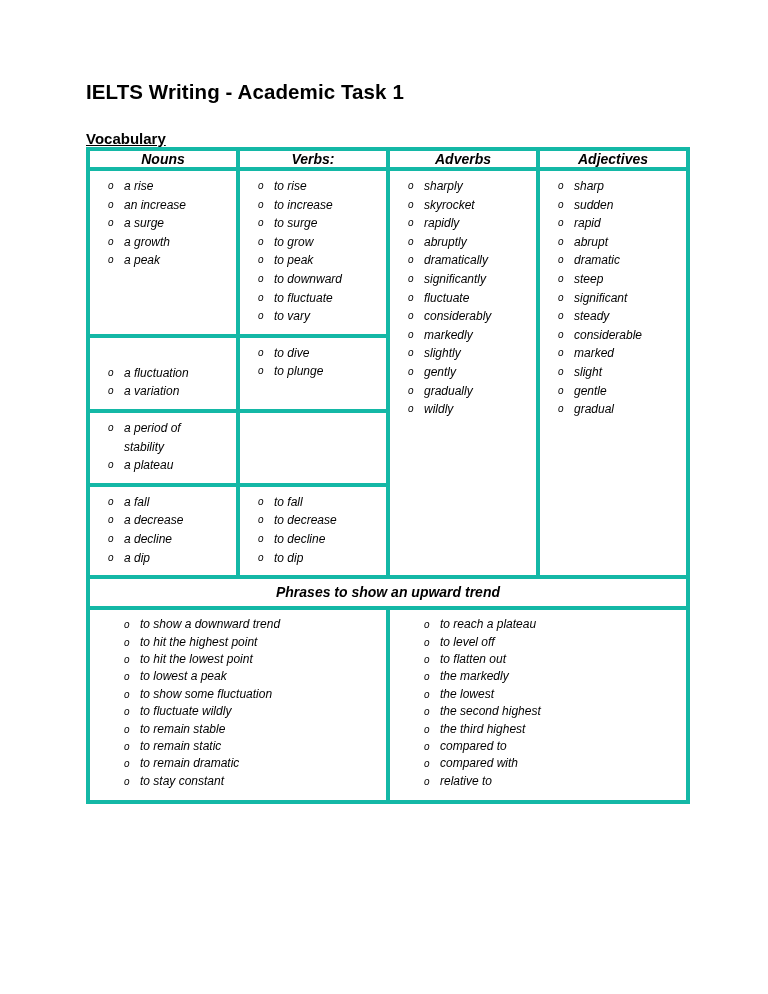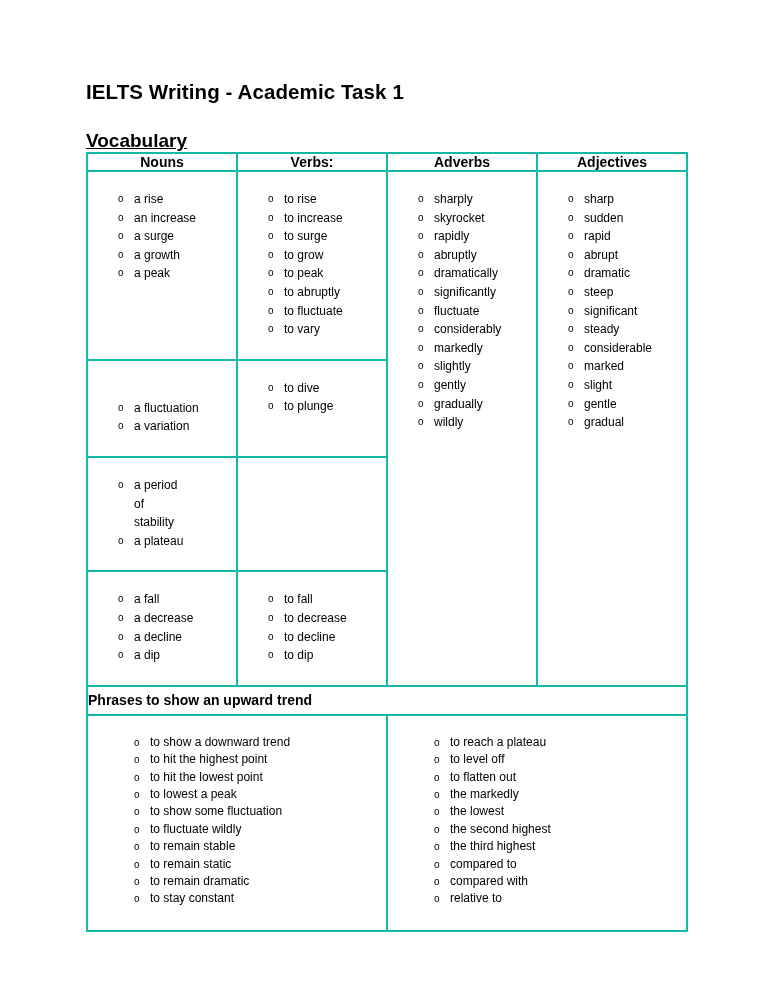--- a/index.html
+++ b/index.html
@@ -22,72 +22,74 @@
     padding: 80px 84px 0 86px;
   }
   h1.doc-title {
     font-size: 20.5px;
     font-weight: bold;
     margin: 0;
     padding: 0;
     letter-spacing: 0.1px;
   }
   .section-heading {
-    font-size: 19px;
+    font-size: 15px;
     font-weight: bold;
     text-decoration: underline;
     margin-top: 26px;
   }
   .intro-line {
     font-size: 12px;
     margin-top: 24px;
     margin-bottom: 18px;
   }
   table.vocab {
     border-collapse: collapse;
     width: 600px;
     table-layout: fixed;
   }
   table.vocab td, table.vocab th {
-    border: 2px solid #14b8a6;
+    border: 4px solid #14b8a6;
     vertical-align: top;
     padding: 0;
+    font-style: italic;
   }
   th.col-head {
     text-align: center;
     font-size: 14px;
     font-weight: bold;
     padding: 5px 0 5px 0;
   }
   .cell {
     padding: 6px 4px 8px 4px;
     min-height: 10px;
   }
   ul.bul {
     list-style: none;
-    margin: 12px;
+    margin: 0;
     padding: 0;
   }
   ul.bul li {
     font-size: 12px;
     line-height: 18.6px;
     position: relative;
     padding-left: 30px;
     white-space: normal;
   }
   ul.bul li::before {
     content: "o";
     position: absolute;
     left: 14px;
     top: 0;
     font-size: 10px;
     line-height: 18.6px;
     color: #000;
   }
   .phrases-head {
+    text-align: center;
     font-size: 14px;
     font-weight: bold;
     padding: 5px 0 6px 0;
   }
   .phrase-cell ul.bul li {
     padding-left: 46px;
     line-height: 17.4px;
   }
   .phrase-cell ul.bul li::before {
     left: 30px;
@@ -138,21 +140,21 @@
           </div>
         </td>
         <td>
           <div class="cell">
             <ul class="bul">
               <li>to rise</li>
               <li>to increase</li>
               <li>to surge</li>
               <li>to grow</li>
               <li>to peak</li>
-              <li>to abruptly</li>
+              <li>to downward</li>
               <li>to fluctuate</li>
               <li>to vary</li>
             </ul>
           </div>
         </td>
         <td rowspan="4">
           <div class="cell">
             <ul class="bul">
               <li>sharply</li>
               <li>skyrocket</li>

